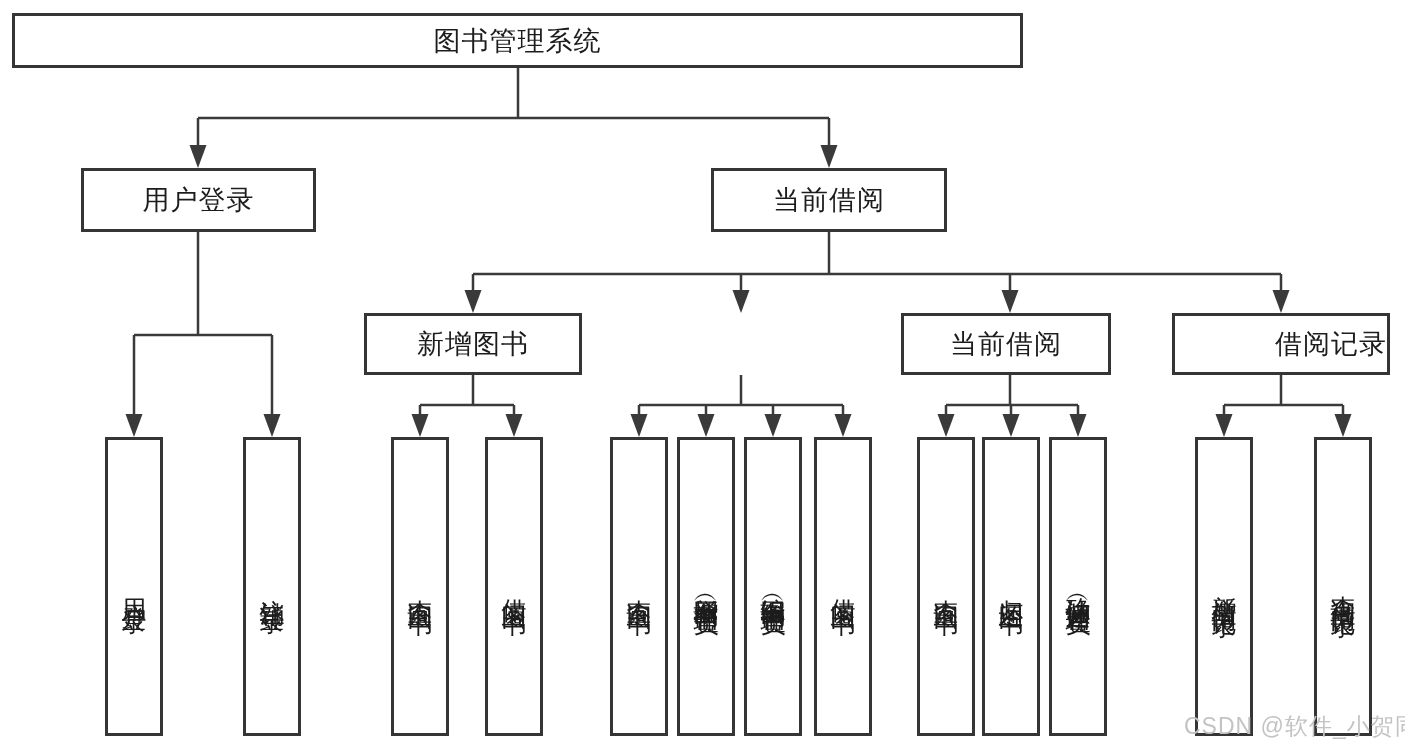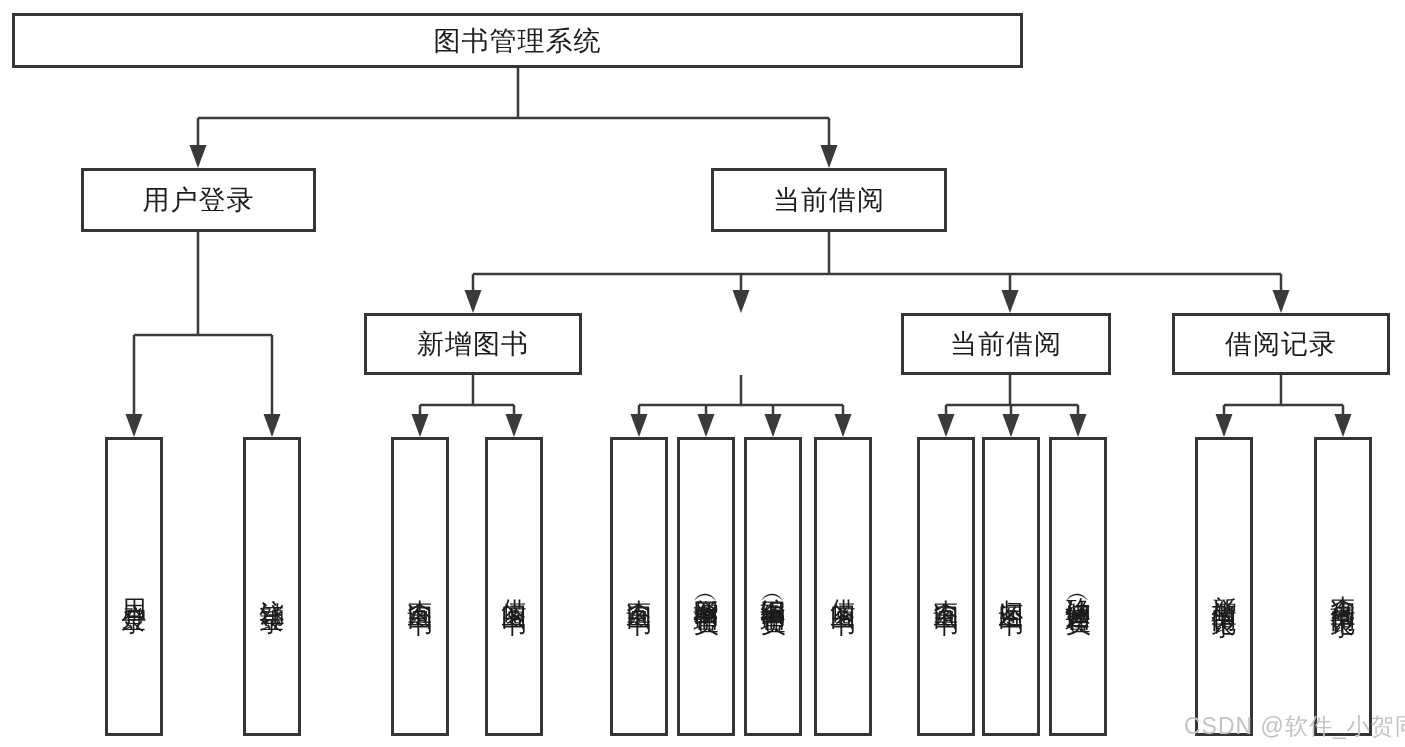--- a/index.html
+++ b/index.html
@@ -70,21 +70,21 @@
 
   <div class="box hbox" style="left:364px; top:313px; width:218px; height:62px;">
     <span>新增图书</span>
   </div>
 
 
   <div class="box hbox" style="left:901px; top:313px; width:210px; height:62px;">
     <span>当前借阅</span>
   </div>
 
-  <div class="box hbox" style="left:1172px; top:313px; width:218px; height:62px;">
+  <div class="box hbox" style="left:1172px; top:313px; width:218px; height:62px;justify-content:flex-end;">
     <span>借阅记录</span>
   </div>
 
   <div class="box vbox" style="left:105px; top:437px; width:58px; height:299px;">
     <span class="vtext">用户登录</span>
   </div>
 
   <div class="box vbox" style="left:243px; top:437px; width:58px; height:299px;">
     <span class="vtext">注销登录</span>
   </div>

